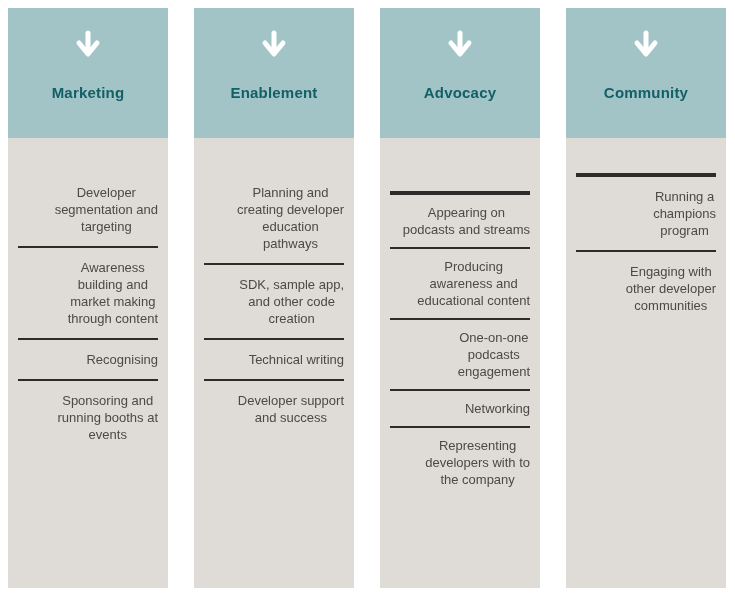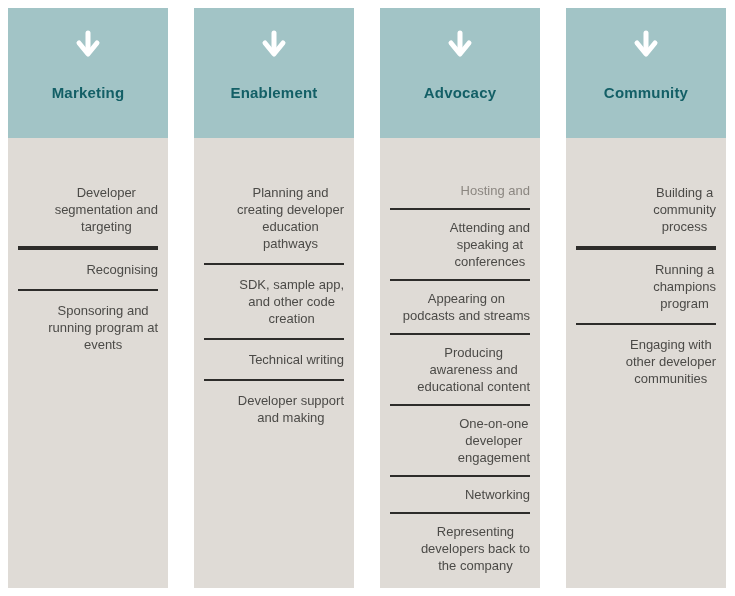--- a/index.html
+++ b/index.html
@@ -94,28 +94,34 @@
       </span>
       <h2 class="col-title">Marketing</h2>
     </header>
     <div class="col-body">
       <div class="item">
           <span class="item-text">Developer
 segmentation and
 targeting</span>
         </div>
       <div class="divider"></div>
+      <div class="item">
+          <span class="item-text">Awareness
+building and
+market making
+through content</span>
+        </div>
       <div class="divider"></div>
       <div class="item">
           <span class="item-text">Recognising</span>
         </div>
       <div class="divider"></div>
       <div class="item">
           <span class="item-text">Sponsoring and
-running program at
+running booths at
 events</span>
         </div>
     </div>
   </section>
 
   <section class="column col-enablement">
     <header class="col-header">
       <span class="arrow">
         <svg width="28" height="28" viewBox="0 0 28 28" fill="none" stroke="currentColor" stroke-width="5" stroke-linecap="round" stroke-linejoin="round">
             <path d="M14 3 V21"></path>
@@ -137,91 +143,80 @@
 and other code
 creation</span>
         </div>
       <div class="divider"></div>
       <div class="item">
           <span class="item-text">Technical writing</span>
         </div>
       <div class="divider"></div>
       <div class="item">
           <span class="item-text">Developer support
-and making</span>
+and success</span>
         </div>
     </div>
   </section>
 
   <section class="column col-advocacy">
     <header class="col-header">
       <span class="arrow">
         <svg width="28" height="28" viewBox="0 0 28 28" fill="none" stroke="currentColor" stroke-width="5" stroke-linecap="round" stroke-linejoin="round">
             <path d="M14 3 V21"></path>
             <path d="M5 13 L14 24 L23 13"></path>
           </svg>
       </span>
       <h2 class="col-title">Advocacy</h2>
     </header>
     <div class="col-body">
       <div class="item">
-        <span class="item-text muted">Hosting and</span>
       </div>
       <div class="divider"></div>
-      <div class="item">
-          <span class="item-text">Attending and
-speaking at
-conferences</span>
-        </div>
       <div class="divider"></div>
       <div class="item">
           <span class="item-text">Appearing on
 podcasts and streams</span>
         </div>
       <div class="divider"></div>
       <div class="item">
           <span class="item-text">Producing
 awareness and
 educational content</span>
         </div>
       <div class="divider"></div>
       <div class="item">
           <span class="item-text">One-on-one
-developer
+podcasts
 engagement</span>
         </div>
       <div class="divider"></div>
       <div class="item">
           <span class="item-text">Networking</span>
         </div>
       <div class="divider"></div>
       <div class="item">
           <span class="item-text">Representing
-developers back to
+developers with to
 the company</span>
         </div>
     </div>
   </section>
 
   <section class="column col-community">
     <header class="col-header">
       <span class="arrow">
         <svg width="28" height="28" viewBox="0 0 28 28" fill="none" stroke="currentColor" stroke-width="5" stroke-linecap="round" stroke-linejoin="round">
             <path d="M14 3 V21"></path>
             <path d="M5 13 L14 24 L23 13"></path>
           </svg>
       </span>
       <h2 class="col-title">Community</h2>
     </header>
     <div class="col-body">
-      <div class="item">
-          <span class="item-text">Building a
-community
-process</span>
-        </div>
       <div class="divider"></div>
       <div class="divider"></div>
       <div class="item">
           <span class="item-text">Running a
 champions
 program</span>
         </div>
       <div class="divider"></div>
       <div class="item">
           <span class="item-text">Engaging with

